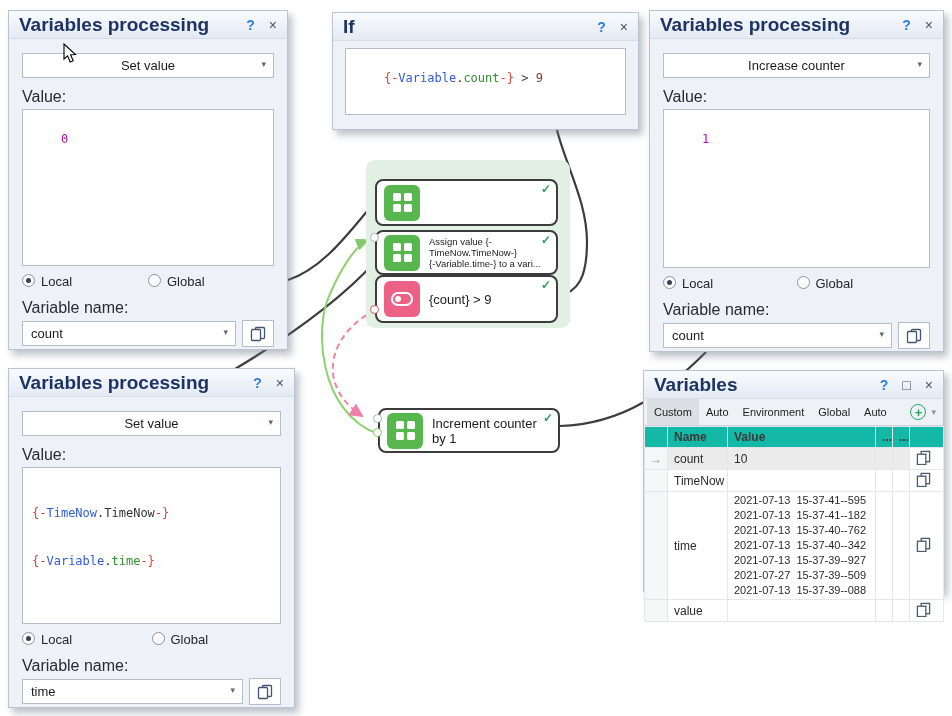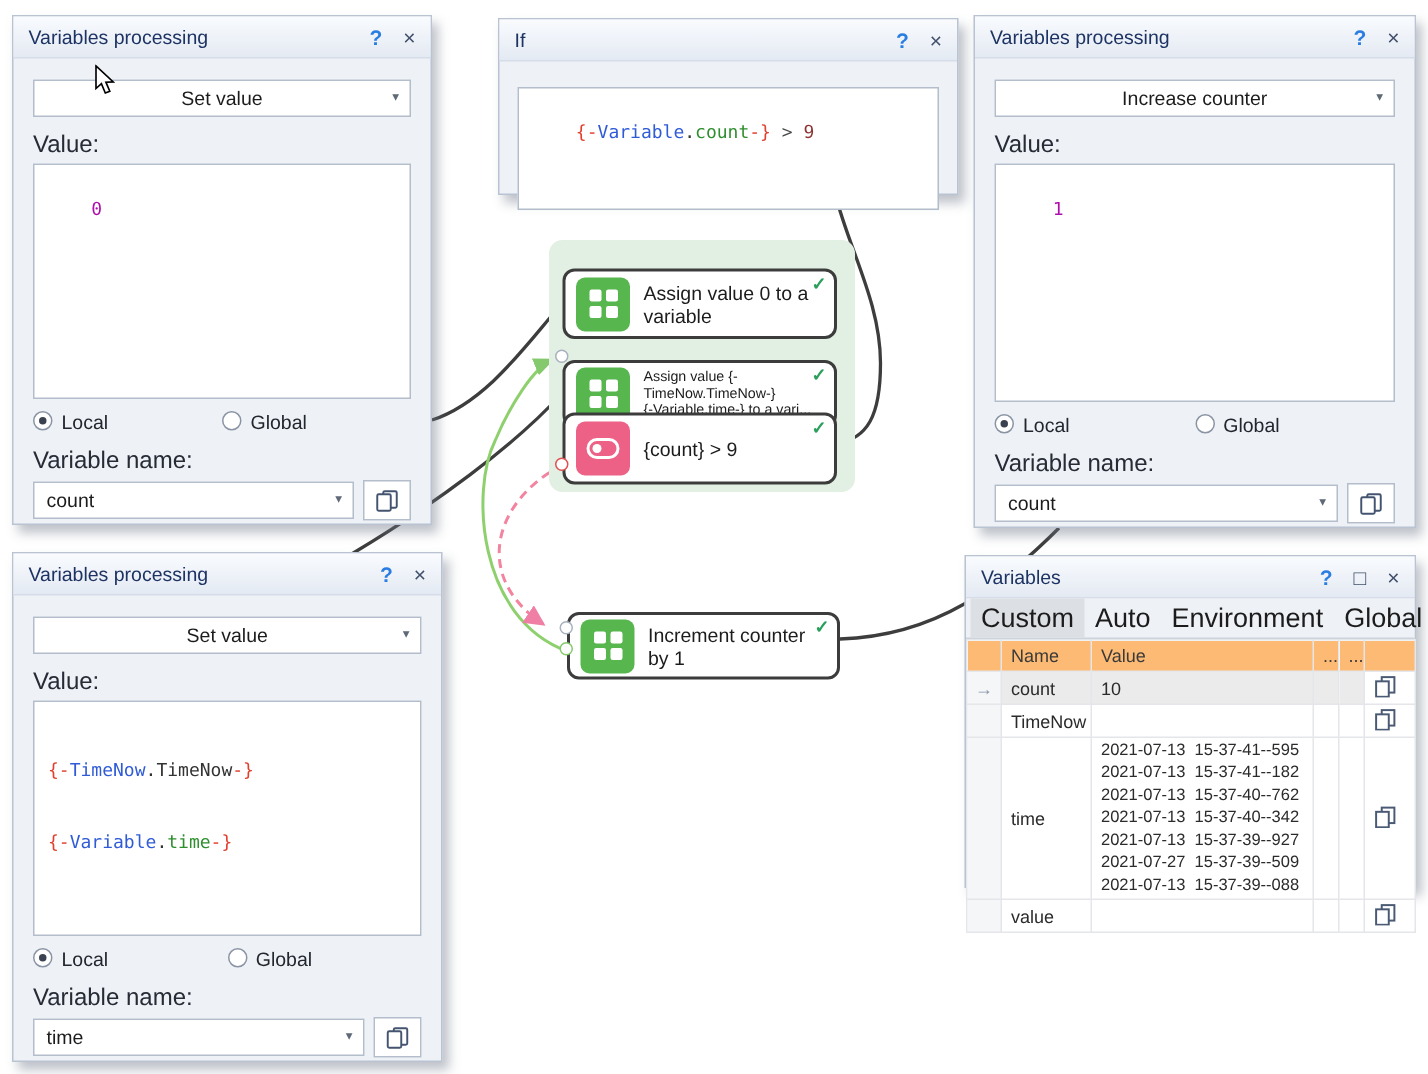--- a/index.html
+++ b/index.html
@@ -4,21 +4,21 @@
 <style>
   html,body{margin:0;padding:0}
   body{width:952px;height:716px;position:relative;background:#ffffff;
        font-family:"Liberation Sans",sans-serif;overflow:hidden}
 
   
   .panel{position:absolute;background:#eef1f6;border:1px solid #b9c3d1;
          box-shadow:4px 5px 7px rgba(110,120,135,.45);z-index:3;box-sizing:border-box}
   .phead{height:27px;display:flex;align-items:center;padding:0 10px;
          background:linear-gradient(180deg,#f9fbfe,#e4eaf3);border-bottom:1px solid #d6dde8}
-  .ptitle{flex:1;font-size:13px;font-weight:normal;color:#1d3363}
+  .ptitle{flex:1;font-size:19px;font-weight:bold;color:#1d3363}
   .hbtn{font-size:14px;margin-left:14px;color:#42506a;line-height:1;cursor:default}
   .hbtn.help{color:#2a7de1;font-weight:bold}
   .aselect{height:23px;margin:14px 13px 0;background:#fff;border:1px solid #b3bdcb;
            display:flex;align-items:center;justify-content:center;font-size:13px;color:#1c1c1c;position:relative}
   .aselect .caret,.combo .caret{position:absolute;right:7px;top:5px;color:#5f6977;font-size:9px}
   .flabel{margin:10px 13px 3px;font-size:16px;color:#262b35}
   .vbox{margin:0 13px;background:#fff;border:1px solid #b3bdcb;padding:5px 9px;
         font-family:"DejaVu Sans Mono",monospace;font-size:12px;line-height:16px;white-space:pre-wrap;box-sizing:border-box}
   .radios{display:flex;margin:8px 13px 0;align-items:center}
   .radio-item{display:flex;align-items:flex-start;font-size:13px;color:#22262e;width:135px}
@@ -30,29 +30,29 @@
          padding:0 8px;font-size:13px;color:#1c1c1c;position:relative}
   .copybtn{width:30px;height:25px;background:#fff;border:1px solid #b3bdcb;display:flex;
            align-items:center;justify-content:center;flex:none}
 
   
   .tk-red{color:#e2402f}.tk-blue{color:#2f5bd7}.tk-green{color:#2f8f2f}
   .tk-dark{color:#333}.tk-num{color:#ae10ae}.tk-op{color:#4a4a4a}.tk-maroon{color:#8d3333}
 
   
   .tabs{height:26px;display:flex;align-items:stretch;background:#eef1f6;border-bottom:1px solid #ccd3dd;padding-left:3px}
-  .tab{padding:0 7px;font-size:18px;display:flex;align-items:center;color:#1c1c1c}
+  .tab{padding:0 7px;font-size:11px;display:flex;align-items:center;color:#1c1c1c}
   .tab.active{background:#dcdfe3}
   .tabctl{margin-left:auto;display:flex;align-items:center;gap:5px;padding-right:7px}
   .pluscirc{width:16px;height:16px;border:1.6px solid #27a567;border-radius:50%;color:#27a567;
             font-size:13px;font-weight:bold;display:flex;align-items:center;justify-content:center;line-height:1;box-sizing:border-box}
   .tabcaret{color:#8a93a0;font-size:9px}
   table.vtable{border-collapse:collapse;table-layout:fixed;width:100%;background:#fff;font-size:12px;color:#2b2b2b}
   .vtable th,.vtable td{border:1px solid #e4e6ea;padding:1px 6px;text-align:left;vertical-align:middle;overflow:hidden}
-  .vtable th{background:#fdba74;font-weight:normal;color:#3a3a3a;height:18px}
+  .vtable th{background:#14b8a6;font-weight:bold;color:#3a3a3a;height:18px}
   .vtable td.ind{background:#f5f6f8;color:#8894a6;text-align:center;padding:1px 2px}
   .vtable tr.selrow td.c{background:#ebebeb}
   .vtable td{height:19px}
   .timecell div{font-size:11px;line-height:15px;white-space:pre}
   .iconcell{text-align:center;padding:1px 2px}
 
   
   .fgroup{position:absolute;left:366px;top:160px;width:204px;height:168px;background:#e2efe3;border-radius:9px;z-index:1}
   .fblock{position:absolute;left:375px;width:183px;background:#fff;border:2px solid #3c3c3c;border-radius:8px;
           display:flex;align-items:center;padding:0 7px;z-index:2;box-sizing:border-box}
@@ -95,25 +95,24 @@
 
 <div class="fgroup"></div>
 
 <div class="fblock" style="top:179px;height:47px">
   <span class="bicon green">
       <i></i>
       <i></i>
       <i></i>
       <i></i>
     </span>
-  <span class="btext">Assign value 0 to a variable</span>
   <span class="bcheck">✓</span>
 </div>
 
-<div class="fblock" style="top:240px;height:45px">
+<div class="fblock" style="top:230px;height:45px">
   <span class="bicon green">
       <i></i>
       <i></i>
       <i></i>
       <i></i>
     </span>
   <span class="btext small">
     <div>Assign value {-</div>
     <div>TimeNow.TimeNow-}</div>
     <div>{-Variable.time-} to a vari...</div>
@@ -185,21 +184,21 @@
     </span>
   </div>
 </div>
 
 <div class="panel" style="left:332px;top:12px;width:307px;height:118px">
   <div class="phead">
     <span class="ptitle">If</span>
     <span class="hbtn help">?</span>
     <span class="hbtn">×</span>
   </div>
-  <div class="vbox" style="height:82px;margin:17px 12px 0">
+  <div class="vbox" style="height:67px;margin:7px 12px 0">
     <span class="tk-red">{-</span><span class="tk-blue">Variable</span><span class="tk-dark">.</span><span class="tk-green">count</span><span class="tk-red">-}</span><span class="tk-op"> &gt; </span><span class="tk-maroon">9</span>
   </div>
 </div>
 
 <div class="panel" style="left:649px;top:10px;width:295px;height:342px">
   <div class="phead">
     <span class="ptitle">Variables processing</span>
     <span class="hbtn help">?</span>
     <span class="hbtn">×</span>
   </div>

